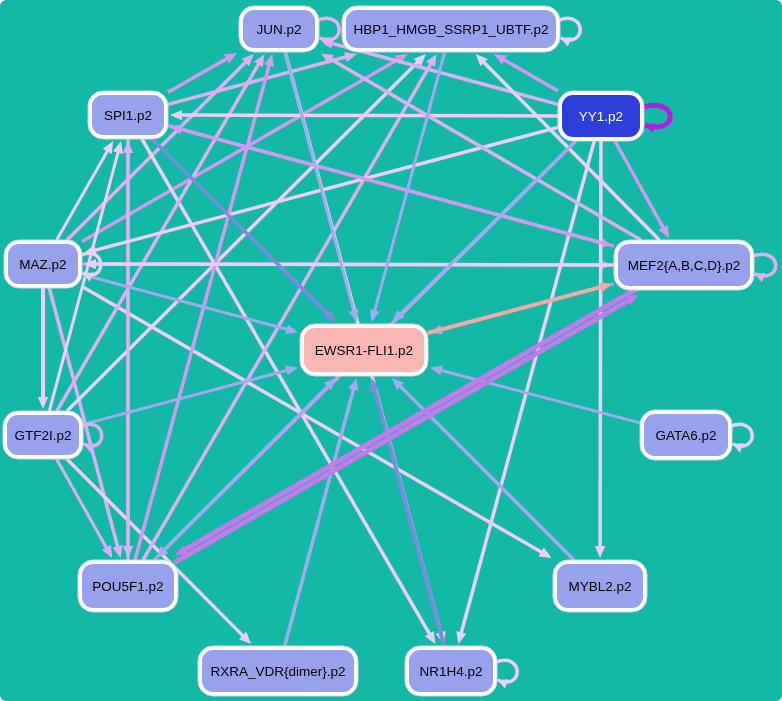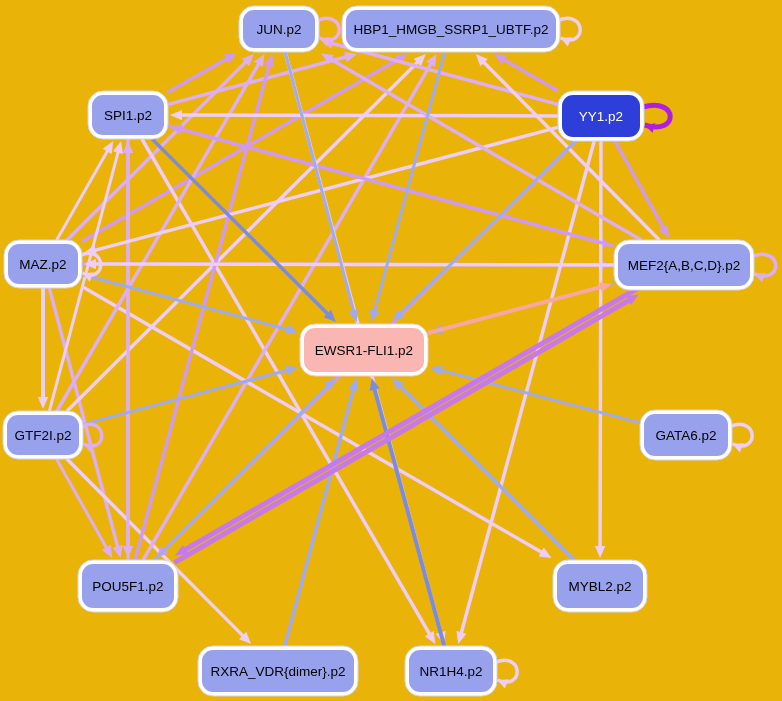--- a/index.html
+++ b/index.html
@@ -5,22 +5,23 @@
   html, body {
     margin: 0;
     padding: 0;
     background: #ffffff;
     font-family: "Liberation Sans", sans-serif;
   }
   .canvas-wrap {
     position: relative;
     width: 782px;
     height: 701px;
-    background: #eab308;
+    background: #14b8a6;
     overflow: hidden;
+    border-radius: 6px;
   }
   svg { display: block; }
   .node-label {
     font-family: "Liberation Sans", sans-serif;
     font-size: 13.5px;
     pointer-events: none;
   }
   .node-group { cursor: pointer; }
 </style>
 </head>

